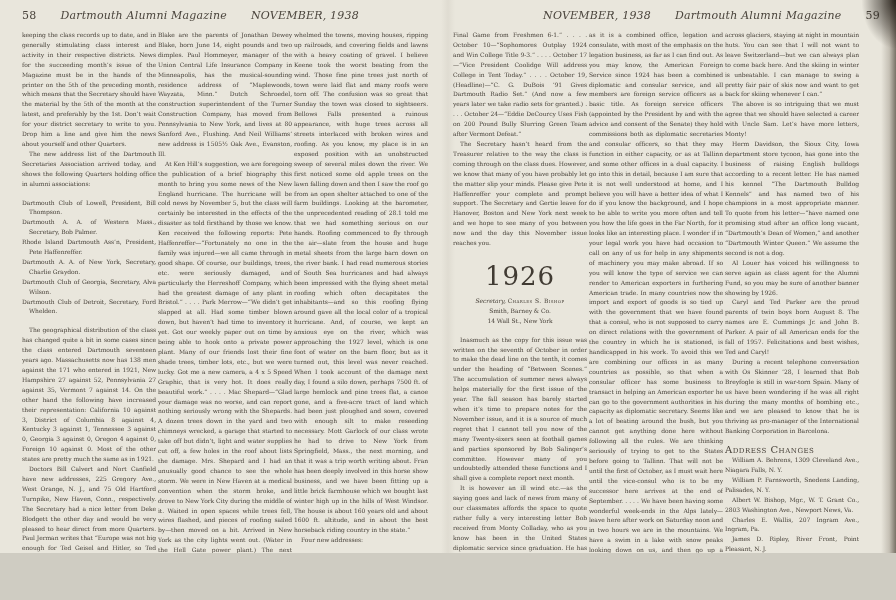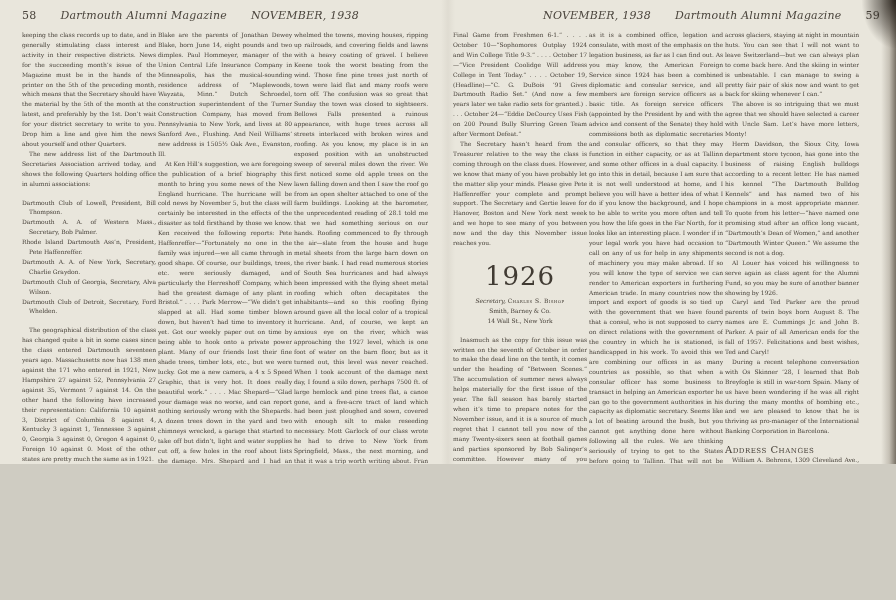--- a/index.html
+++ b/index.html
@@ -1,17 +1,17 @@
 <!DOCTYPE html>
 <html><head>
 <meta charset="utf-8">
 <style>
   html,body { margin:0; padding:0; background:#cfccc2; }
   .spread {
-    position:relative; width:896px; height:464px; overflow:hidden;
+    position:relative; width:896px; height:553px; overflow:hidden;
     background:#e9e6dc; color:#47413a;
     font-family:"DejaVu Serif", serif;
   }
   .page { position:absolute; top:0; height:600px; }
   .page-left  { left:0;   width:448px; }
   .page-right { left:448px; width:448px; }
 
   .pg-header {
     position:absolute; top:9px; left:22px; right:8px;
     display:flex; align-items:baseline; gap:24px;

